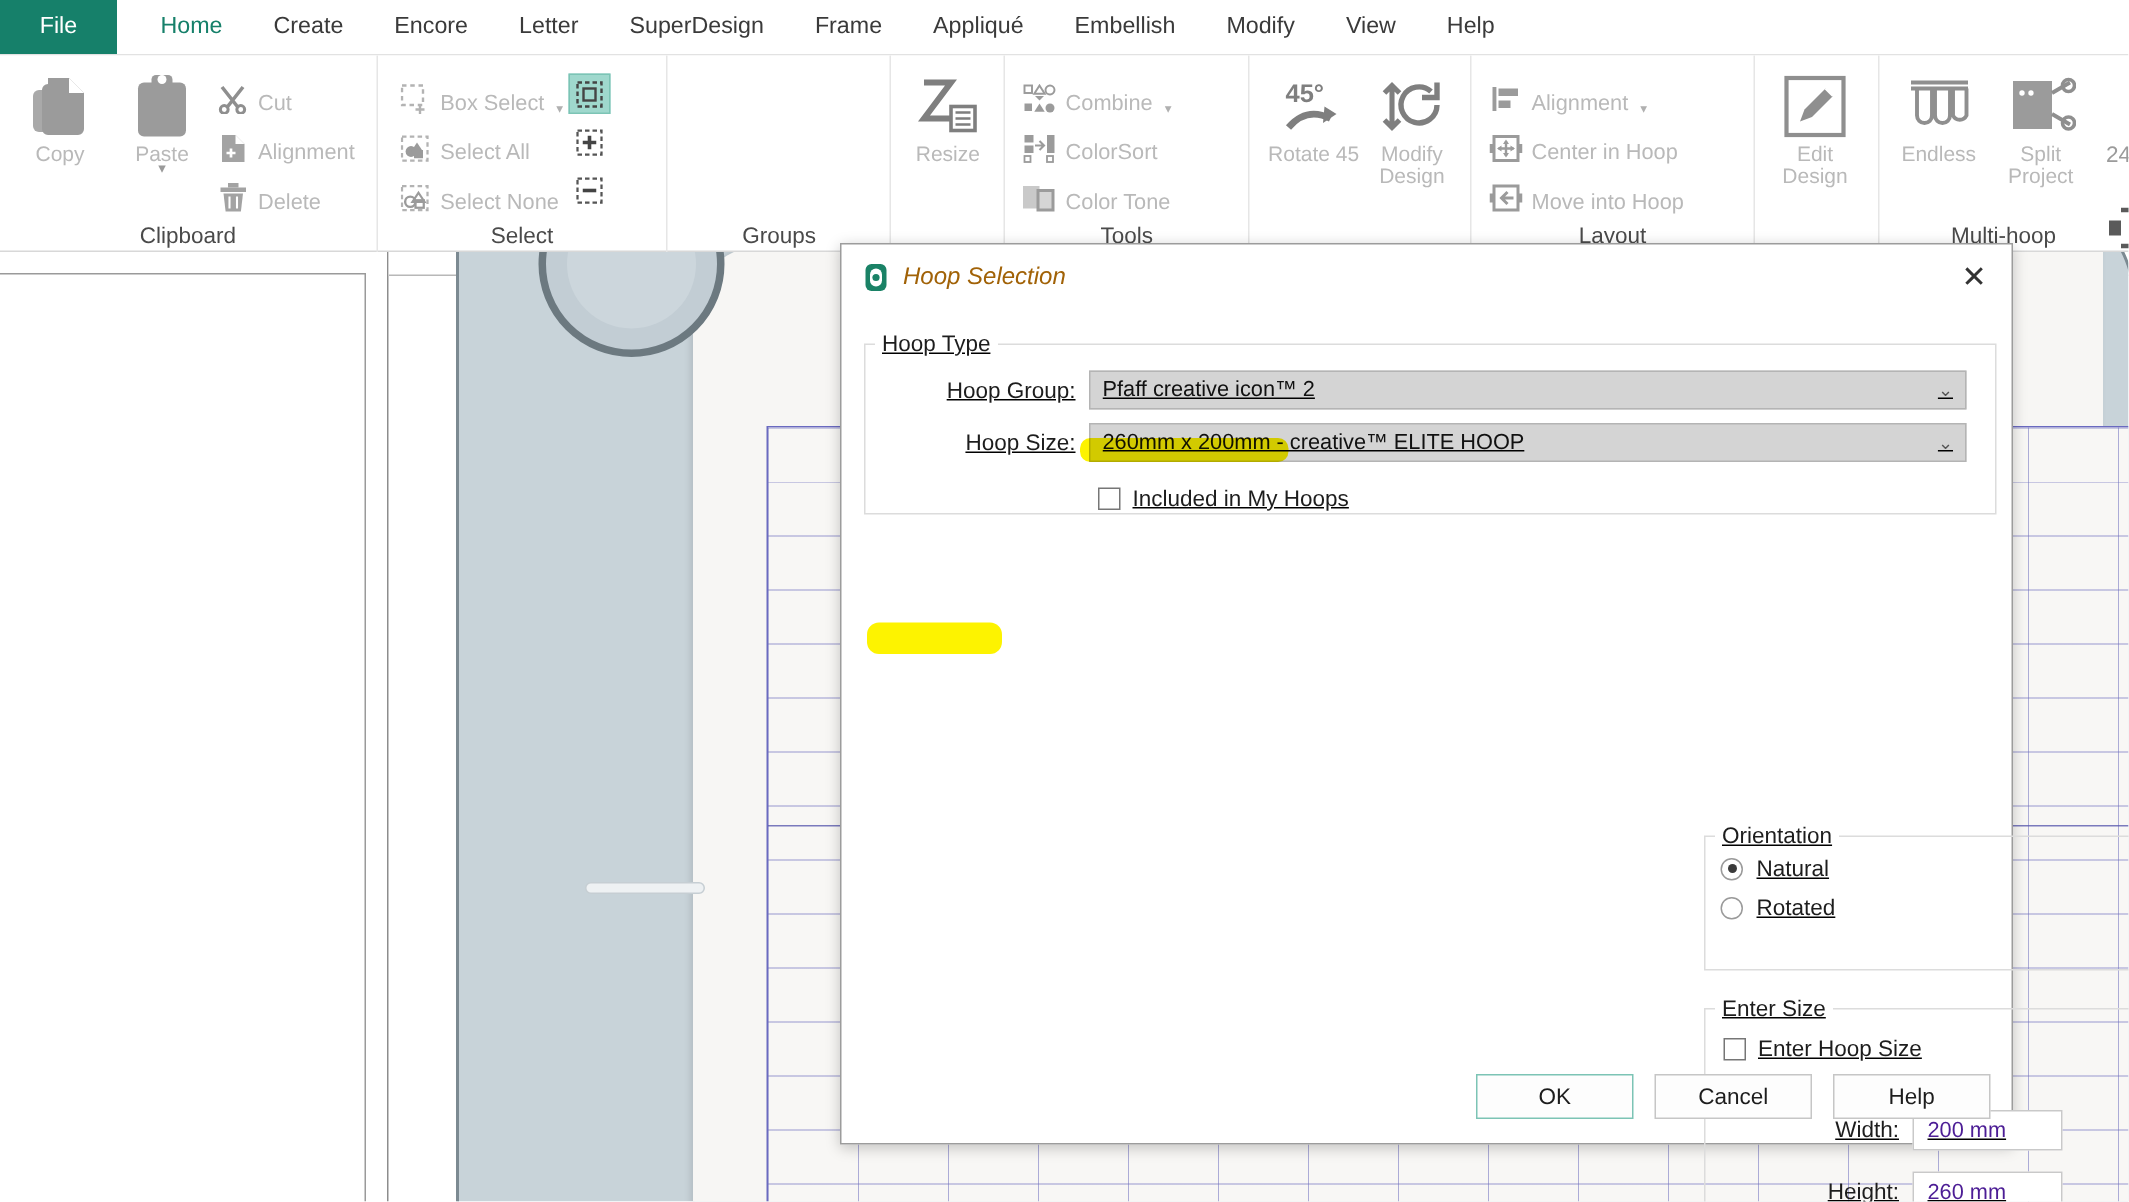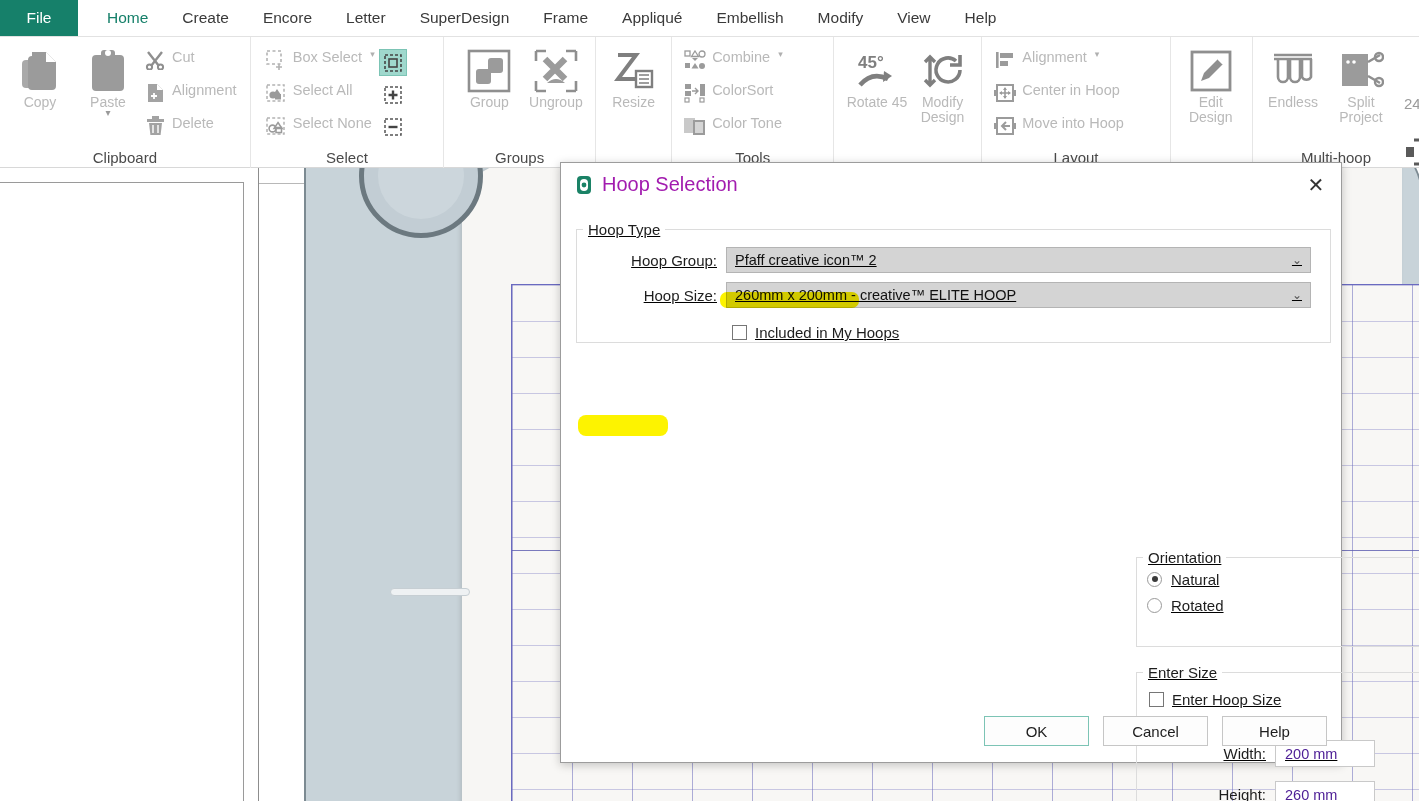--- a/index.html
+++ b/index.html
@@ -47,21 +47,21 @@
   .gbody { display:flex; align-items:flex-start; gap:4px; }
 
   .bigbtn {
     width:64px; display:flex; flex-direction:column; align-items:center;
     padding-top:4px; color:#b9b9b9; font-size:14px; line-height:1.05; text-align:center;
   }
   .bigbtn .ic { height:48px; display:flex; align-items:center; justify-content:center; }
 
   .smallcol { display:flex; flex-direction:column; gap:5px; padding-top:6px; }
   .smallbtn {
-    display:flex; align-items:flex-start; gap:6px;
+    display:flex; align-items:flex-end; gap:6px;
     font-size:14.5px; color:#b9b9b9; height:28px; white-space:nowrap;
   }
   .smallbtn .ic { width:22px; height:22px; display:flex; align-items:center; justify-content:center; }
   .caret { font-size:9px; color:#b0b0b0; margin-left:2px; }
 
   .tinycol { display:flex; flex-direction:column; gap:5px; padding-top:6px; }
   .tinybtn {
     width:28px; height:27px; display:flex; align-items:center; justify-content:center;
   }
   .tinybtn.sel { background:#9fd8cd; border:1px solid #7cc4b5; }
@@ -126,21 +126,21 @@
   
   #dialog {
     position:absolute; left:560px; top:162px; width:782px; height:601px;
     background:#ffffff; border:1px solid #9c9c9c;
     box-shadow:0 2px 9px rgba(0,0,0,.22);
   }
   #dlgtitle {
     height:43px; display:flex; align-items:center; padding:0 10px 0 14px; gap:9px;
   }
   #dlgtitle .dlgicon { width:18px; height:18px; display:flex; align-items:center; justify-content:center;}
-  #dlgtitle .ttext { font-size:20px; color:#a21caf; flex:1; }
+  #dlgtitle .ttext { font-size:16px; color:#a16207; flex:1;font-style:italic; }
   #dlgclose { width:30px; height:30px; display:flex; align-items:center; justify-content:center; font-size:20px; color:#333; }
 
   fieldset.grp {
     border:1px solid #dcdcdc; margin:0; padding:0;text-decoration:underline;
   }
   fieldset.grp > legend { font-size:15px; color:#1d1d1d; padding:0 5px; margin-left:6px; }
 
   #grp-hooptype { position:absolute; left:15px; top:58px; width:755px; height:122px; }
   .frow { display:flex; align-items:center; margin-top:9px; }
   .flabel { font-size:15px; color:#1d1d1d; text-align:right; }
@@ -341,42 +341,20 @@
                 <rect x="1" y="1" width="16" height="16" fill="none" stroke="#555" stroke-width="1.5" stroke-dasharray="3 2"></rect>
                 <path d="M4.5 9 h9" stroke="#444" stroke-width="2.4"></path>
               </svg>
           </div>
         </div>
       </div>
       <div class="gtitle">Select</div>
     </div>
 
     <div class="rgroup" style="width:152px">
-      <div class="gbody" style="margin-left:6px">
-        <div class="bigbtn">
-          <span class="ic">
-            <svg width="44" height="44" viewBox="0 0 44 44">
-                <rect x="2" y="2" width="40" height="40" fill="none" stroke="#8f8f8f" stroke-width="2.6"></rect>
-                <rect x="21" y="9" width="15" height="15" rx="3" fill="#9b9b9b"></rect>
-                <rect x="9" y="20" width="15" height="15" rx="3" fill="#9b9b9b"></rect>
-              </svg>
-          </span>
-          <span>Group</span>
-        </div>
-        <div class="bigbtn">
-          <span class="ic">
-            <svg width="44" height="44" viewBox="0 0 44 44">
-                <path d="M2 2 h10 M2 2 v10 M42 2 h-10 M42 2 v10 M2 42 h10 M2 42 v-10 M42 42 h-10 M42 42 v-10" stroke="#8f8f8f" stroke-width="2.6" fill="none"></path>
-                <path d="M11 10 L31 30 M31 10 L11 30" stroke="#9b9b9b" stroke-width="6.5"></path>
-                <path d="M13 34 q9 -8 18 0 z" fill="#9b9b9b"></path>
-              </svg>
-          </span>
-          <span>Ungroup</span>
-        </div>
-      </div>
       <div class="gtitle">Groups</div>
     </div>
 
     <div class="rgroup" style="width:76px">
       <div class="gbody">
         <div class="bigbtn">
           <span class="ic">
             <svg width="44" height="44" viewBox="0 0 44 44">
                 <path d="M6 6 h18 L6 30 h18" stroke="#7f7f7f" stroke-width="4" fill="none"></path>
                 <rect x="24" y="22" width="16" height="16" fill="none" stroke="#7f7f7f" stroke-width="2.4"></rect>

